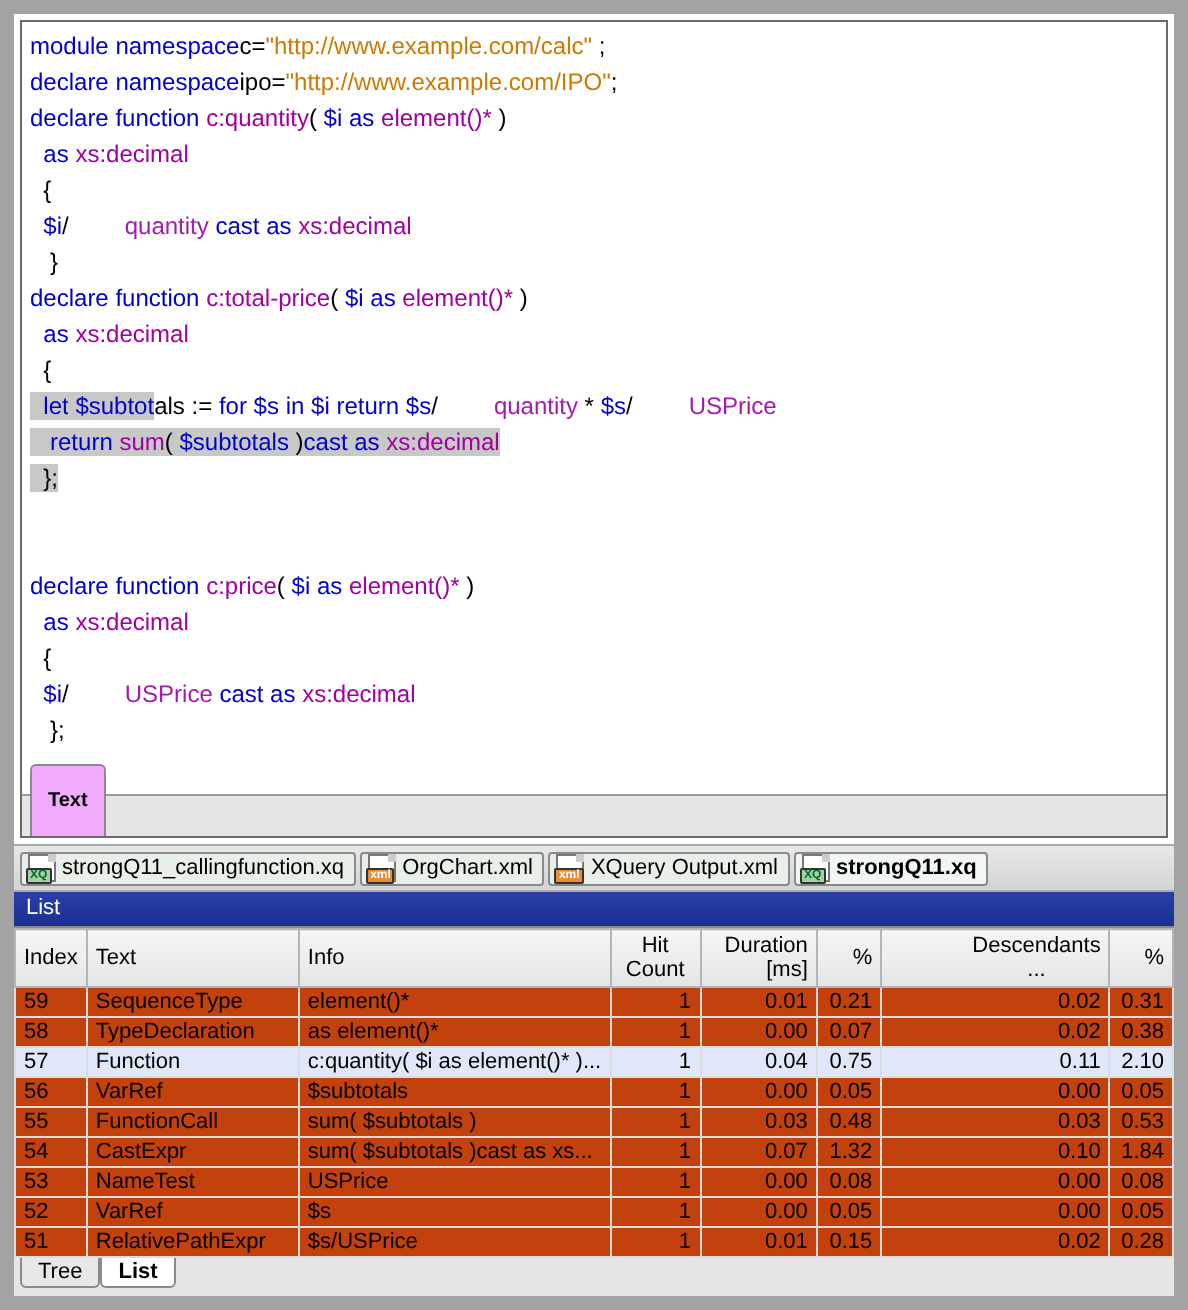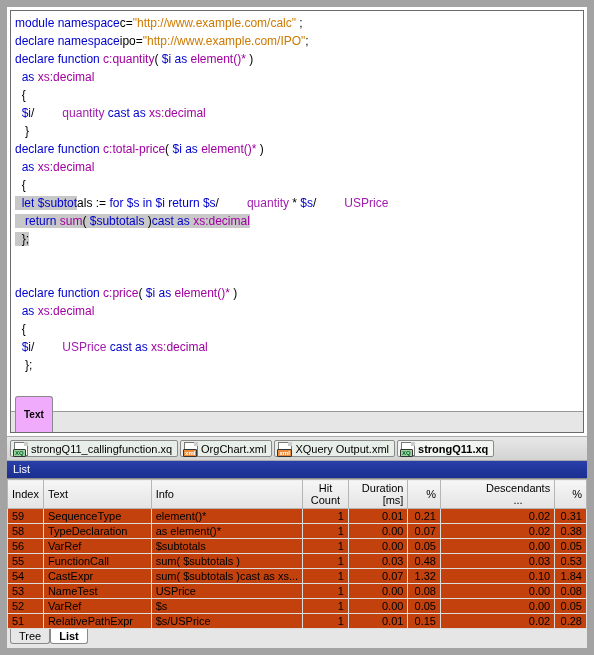--- a/index.html
+++ b/index.html
@@ -273,20 +273,30 @@
           <tr>
             <td class="num" style="text-align: left;">58</td>
             <td>TypeDeclaration</td>
             <td>as element()*</td>
             <td class="num">1</td>
             <td class="num">0.00</td>
             <td class="num">0.07</td>
             <td class="num">0.02</td>
             <td class="num">0.38</td>
           </tr>
+          <tr class="selrow">
+            <td class="num" style="text-align: left;">57</td>
+            <td>Function</td>
+            <td>c:quantity( $i as element()* )...</td>
+            <td class="num">1</td>
+            <td class="num">0.04</td>
+            <td class="num">0.75</td>
+            <td class="num">0.11</td>
+            <td class="num">2.10</td>
+          </tr>
           <tr>
             <td class="num" style="text-align: left;">56</td>
             <td>VarRef</td>
             <td>$subtotals</td>
             <td class="num">1</td>
             <td class="num">0.00</td>
             <td class="num">0.05</td>
             <td class="num">0.00</td>
             <td class="num">0.05</td>
           </tr>

